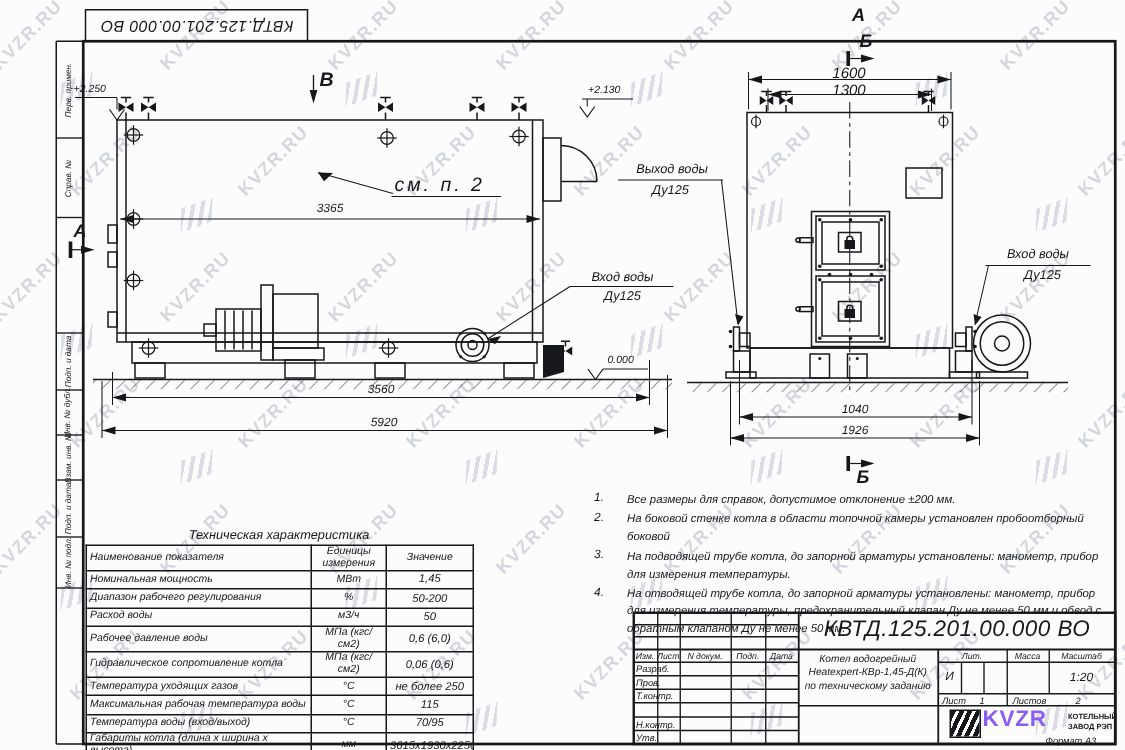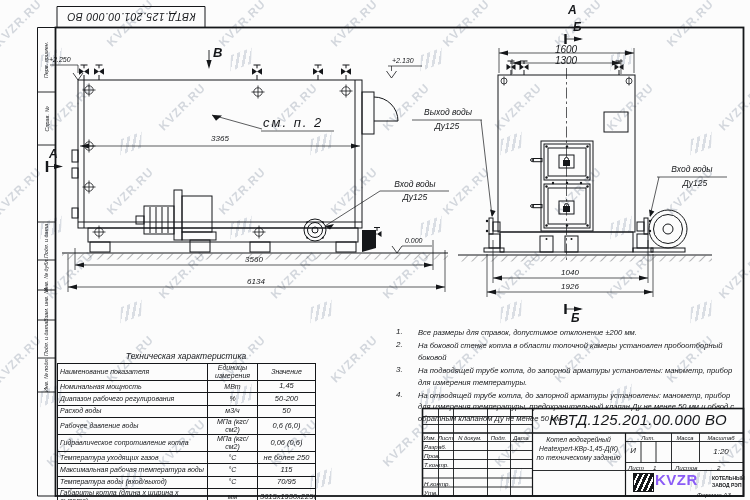--- a/index.html
+++ b/index.html
@@ -469,21 +469,21 @@
     </div>
 
   <div class="lbl vlabel" style="left:213px;top:46px;">В</div>
   <div class="lbl seclabel" style="left:49px;top:148px;">А</div>
   <div class="lbl see" style="left:263px;top:116px;">см. п. 2</div>
   <div class="lbl lvl" style="left:49px;top:56px;">+2.250</div>
   <div class="lbl lvl" style="left:392px;top:57px;">+2.130</div>
   <div class="lbl lvl" style="left:405px;top:237px;">0.000</div>
   <div class="lbl dim ctr" style="left:198px;top:135px;width:44px;">3365</div>
   <div class="lbl dim ctr" style="left:232px;top:256px;width:44px;">3560</div>
-  <div class="lbl dim ctr" style="left:234px;top:278px;width:44px;">6134</div>
+  <div class="lbl dim ctr" style="left:234px;top:278px;width:44px;">5920</div>
   <div class="lbl pipe ctr" style="left:382px;top:180px;width:66px;">Вход воды</div>
   <div class="lbl pipe ctr" style="left:392px;top:193px;width:46px;">Ду125</div>
 
   <div class="lbl seclabel" style="left:568px;top:4px;">А</div>
   <div class="lbl seclabel" style="left:573px;top:21px;">Б</div>
   <div class="lbl seclabel" style="left:571px;top:312px;">Б</div>
   <div class="lbl dims ctr" style="left:546px;top:44px;width:40px;">1600</div>
   <div class="lbl dims ctr" style="left:546px;top:55px;width:40px;">1300</div>
   <div class="lbl dim ctr" style="left:550px;top:269px;width:40px;">1040</div>
   <div class="lbl dim ctr" style="left:550px;top:283px;width:40px;">1926</div>

